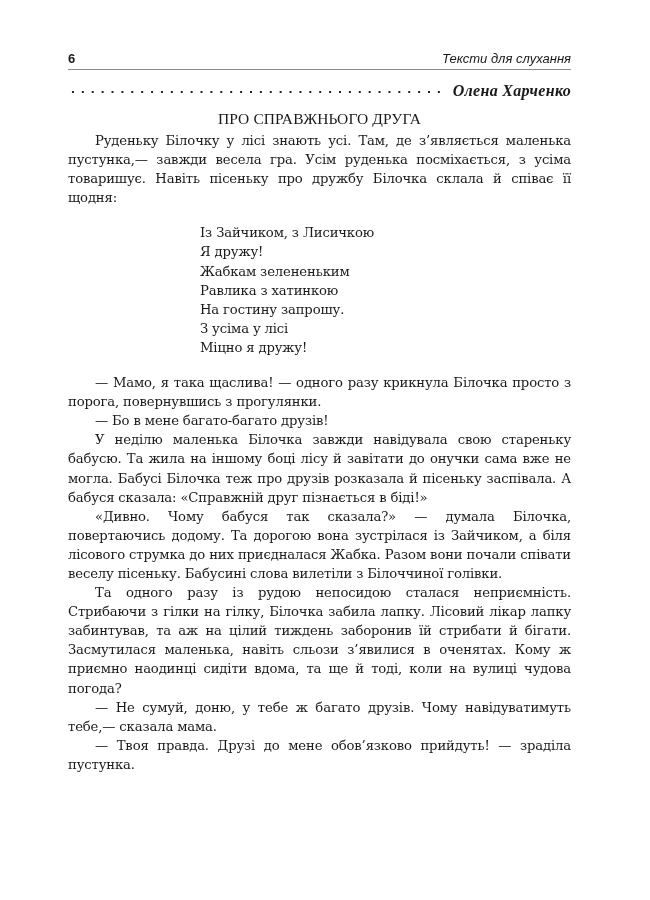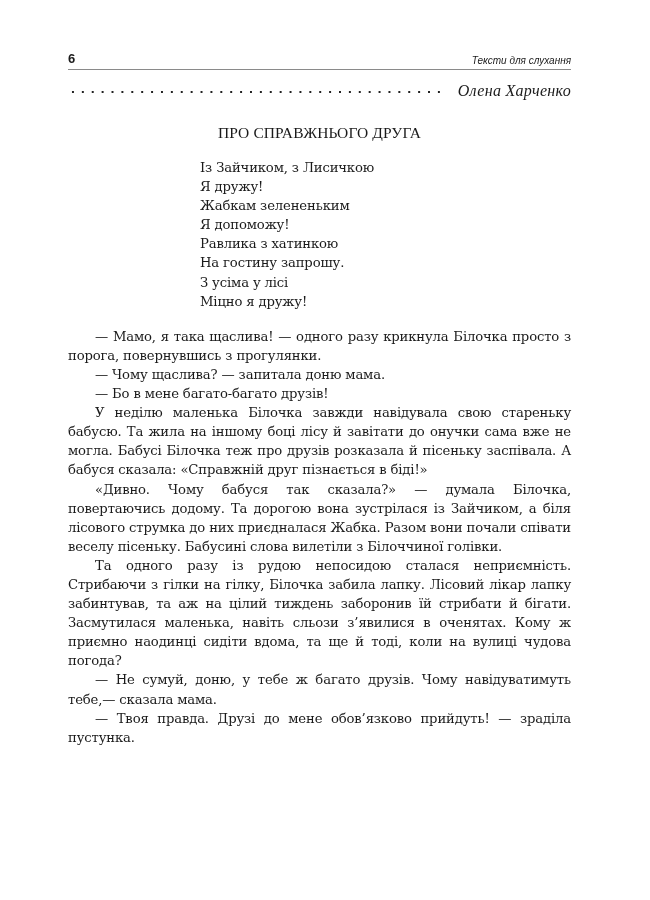--- a/index.html
+++ b/index.html
@@ -27,21 +27,21 @@
       align-items: flex-end;
       height: 20px;
       font-family: "Liberation Sans", "DejaVu Sans", sans-serif;
       font-size: 13px;
     }
     .page-number {
       font-weight: bold;
     }
     .section-title {
       font-style: italic;
-      font-size: 10px;
+      font-size: 13px;
     }
     .head-rule {
       height: 0;
       border-top: 1.5px solid #8a8a8a;
       margin-top: 3px;
     }
     .author-line {
       display: flex;
       align-items: flex-end;
       margin-top: 10px;
@@ -55,26 +55,27 @@
       background-image: radial-gradient(circle, #222 1.1px, transparent 1.3px);
       background-size: 9.9px 6px;
       background-repeat: repeat-x;
       background-position: left center;
     }
     .author-name {
       font-family: "Liberation Serif", "DejaVu Serif", serif;
       font-style: italic;
       font-size: 16px;
       letter-spacing: 0.3px;
+      font-weight: bold;
     }
     .story-title {
       text-align: center;
       font-family: "Liberation Serif", "DejaVu Serif", serif;
       font-size: 15.5px;
-      margin-top: 24px;
+      margin-top: 10px;
       margin-bottom: 3px;
       letter-spacing: 0.1px;
     }
     .body-text {
       font-family: "DejaVu Serif", "Liberation Serif", serif;
       font-size: 13.2px;
       line-height: 19.1px;
       text-align: justify;
       letter-spacing: -0.15px;
     }
@@ -105,34 +106,33 @@
   <div class="head-rule"></div>
 
   <div class="author-line">
     <span class="dot-leader"></span>
     <span class="author-name">Олена Харченко</span>
   </div>
 
   <div class="story-title">ПРО СПРАВЖНЬОГО ДРУГА</div>
 
   <div class="body-text">
+    <p>Руденьку Білочку у лісі знають усі. Там, де з’являється маленька пустунка,— завжди весела гра. Усім руденька посміхається, з усіма товаришує. Навіть пісеньку про дружбу Білочка склала й співає її щодня:</p>
 
     <div class="poem">
       <span class="poem-line">Із Зайчиком, з Лисичкою</span>
       <span class="poem-line">Я дружу!</span>
       <span class="poem-line">Жабкам зелененьким</span>
-      <span class="poem-line">Я допоможу!</span>
       <span class="poem-line">Равлика з хатинкою</span>
       <span class="poem-line">На гостину запрошу.</span>
       <span class="poem-line">З усіма у лісі</span>
       <span class="poem-line">Міцно я дружу!</span>
     </div>
 
     <p>— Мамо, я така щаслива! — одного разу крикнула Білочка просто з порога, повернувшись з прогулянки.</p>
-    <p>— Чому щаслива? — запитала доню мама.</p>
     <p>— Бо в мене багато-багато друзів!</p>
     <p>У неділю маленька Білочка завжди навідувала свою стареньку бабусю. Та жила на іншому боці лісу й завітати до онучки сама вже не могла. Бабусі Білочка теж про друзів розказала й пісеньку заспівала. А бабуся сказала: «Справжній друг пізнається в біді!»</p>
     <p>«Дивно. Чому бабуся так сказала?» — думала Білочка, повертаючись додому. Та дорогою вона зустрілася із Зайчиком, а біля лісового струмка до них приєдналася Жабка. Разом вони почали співати веселу пісеньку. Бабусині слова вилетіли з Білоччиної голівки.</p>
     <p>Та одного разу із рудою непосидою сталася неприємність. Стрибаючи з гілки на гілку, Білочка забила лапку. Лісовий лікар лапку забинтував, та аж на цілий тиждень заборонив їй стрибати й бігати. Засмутилася маленька, навіть сльози з’явилися в оченятах. Кому ж приємно наодинці сидіти вдома, та ще й тоді, коли на вулиці чудова погода?</p>
     <p>— Не сумуй, доню, у тебе ж багато друзів. Чому навідуватимуть тебе,— сказала мама.</p>
     <p>— Твоя правда. Друзі до мене обов’язково прийдуть! — зраділа пустунка.</p>
   </div>
 
 </div>
 

